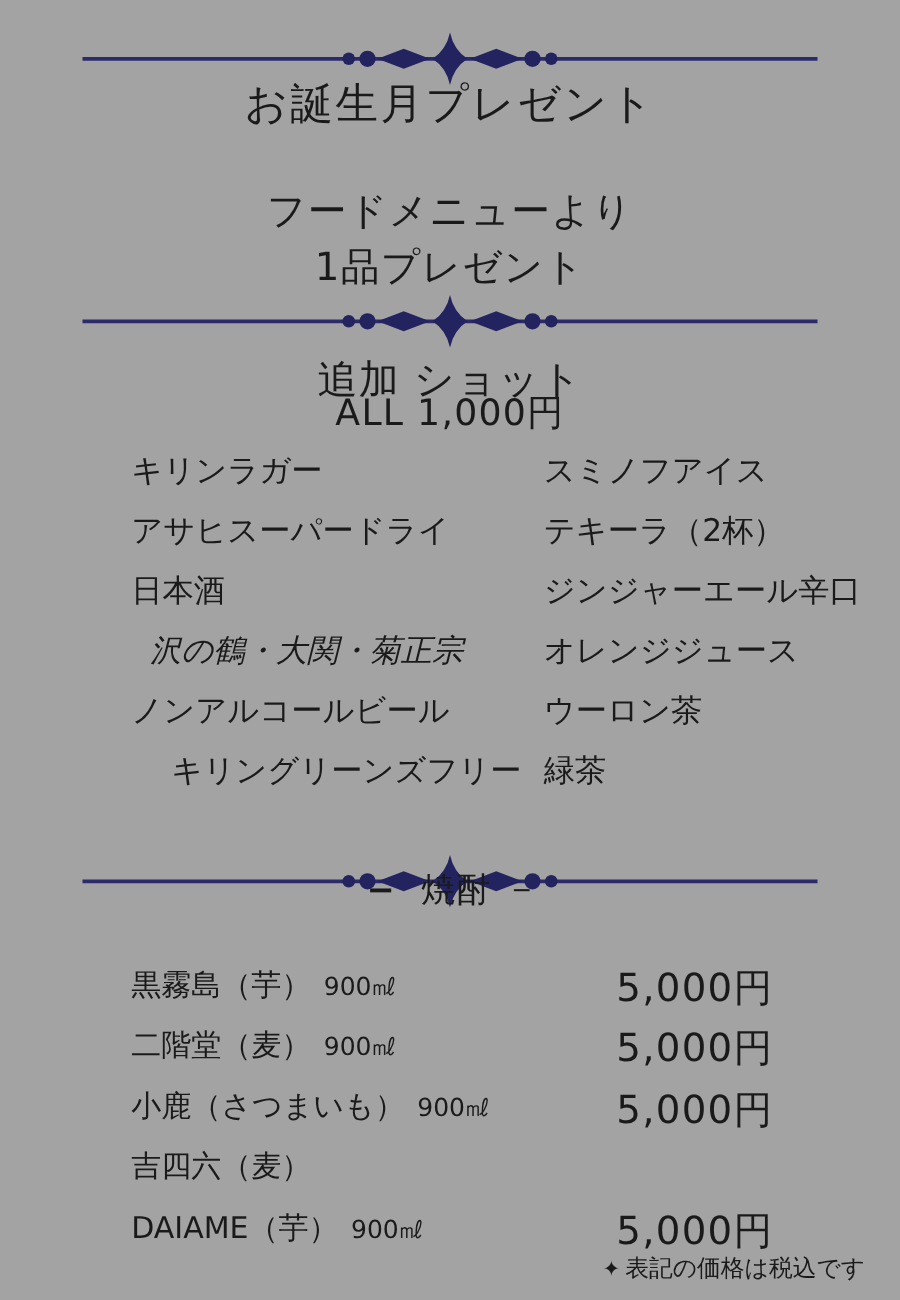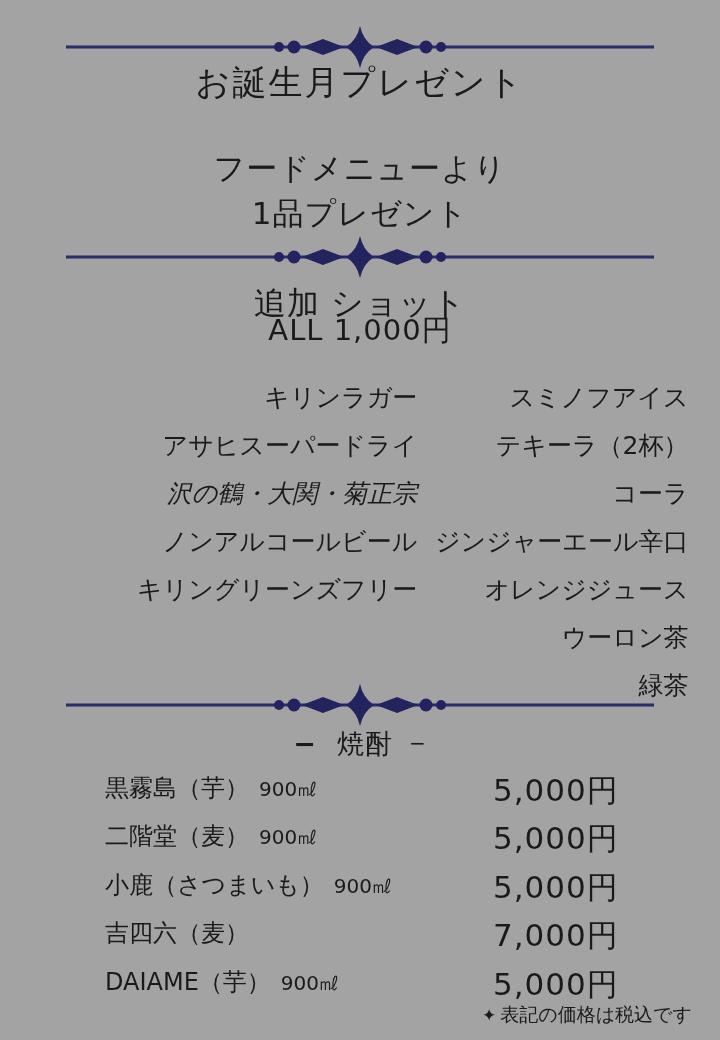--- a/index.html
+++ b/index.html
@@ -26,34 +26,33 @@
   .divider .orn { fill: #23235f; stroke: none; }
   .divider .rule { stroke: #2b2b6b; stroke-width: 3; }
   .centered { position: absolute; left: 0; width: 720px; text-align: center; }
   .title { top: 60px; font-size: 34px; letter-spacing: 2px; }
   .sub1  { top: 148px; font-size: 31px; letter-spacing: 1px; }
   .sub2  { top: 193px; font-size: 31px; letter-spacing: 1px; }
   .shots-heading { top: 282px; font-size: 32px; letter-spacing: 1px; }
   .shots-price   { top: 311px; font-size: 29px; letter-spacing: 1px; }
   .col {
     position: absolute;
-    top: 374px;
-    text-align: right;
+    top: 353px;
   }
   .col-left  { left: 105px; }
   .col-right { left: 435px; }
   .item {
     font-size: 25px;
     line-height: 48px;
     white-space: nowrap;
   }
   .indent-1 { padding-left: 15px; font-style: italic; }
   .indent-2 { padding-left: 32px; }
   .shochu-heading {
-    top: 726px;
+    top: 694px;
     font-size: 27px;
     letter-spacing: 1px;
   }
   .shochu-heading .dash-l { margin-right: 20px; font-weight: bold; }
   .shochu-heading .dash-r { margin-left: 16px; font-size: 20px; vertical-align: 3px; }
   .srow {
     position: absolute;
     left: 105px;
     width: 585px;
     height: 40px;
@@ -108,29 +107,29 @@
     <circle class="orn" cx="230" cy="22" r="6.5"></circle>
       <circle class="orn" cx="215" cy="22" r="5"></circle>
   </svg>
 
   <div class="centered shots-heading">追加 ショット</div>
   <div class="centered shots-price">ALL 1,000円</div>
 
   <div class="col col-left">
     <div class="item">キリンラガー</div>
     <div class="item">アサヒスーパードライ</div>
+    <div class="item">日本酒</div>
     <div class="item indent-1">沢の鶴・大関・菊正宗</div>
     <div class="item">ノンアルコールビール</div>
     <div class="item indent-2">キリングリーンズフリー</div>
   </div>
 
   <div class="col col-right">
     <div class="item">スミノフアイス</div>
     <div class="item">テキーラ（2杯）</div>
-    <div class="item">コーラ</div>
     <div class="item">ジンジャーエール辛口</div>
     <div class="item">オレンジジュース</div>
     <div class="item">ウーロン茶</div>
     <div class="item">緑茶</div>
   </div>
 
   <svg class="divider" style="top:683px" viewBox="0 0 592 44" aria-hidden="true">
     <line class="rule" x1="2" y1="22" x2="590" y2="22"></line>
     <path class="orn" d="M296,1 Q299,15 310,22 Q299,29 296,43 Q293,29 282,22 Q293,15 296,1 Z"></path>
     <path class="orn" d="M312,22 L333,14 L354,22 L333,30 Z"></path>
@@ -152,21 +151,20 @@
   <div class="srow" style="top:820px">
     <span class="sname">二階堂（麦）</span><span class="ssize">900㎖</span>
     <span class="sprice">5,000円</span>
   </div>
   <div class="srow" style="top:869px">
     <span class="sname">小鹿（さつまいも）</span><span class="ssize">900㎖</span>
     <span class="sprice">5,000円</span>
   </div>
   <div class="srow" style="top:917px">
     <span class="sname">吉四六（麦）</span><span class="ssize"></span>
-    <span class="sprice">7,000円</span>
   </div>
   <div class="srow" style="top:966px">
     <span class="sname">DAIAME（芋）</span><span class="ssize">900㎖</span>
     <span class="sprice">5,000円</span>
   </div>
 
   <div class="footer">
     <span class="marker">✦</span><span>表記の価格は税込です</span>
   </div>
 

